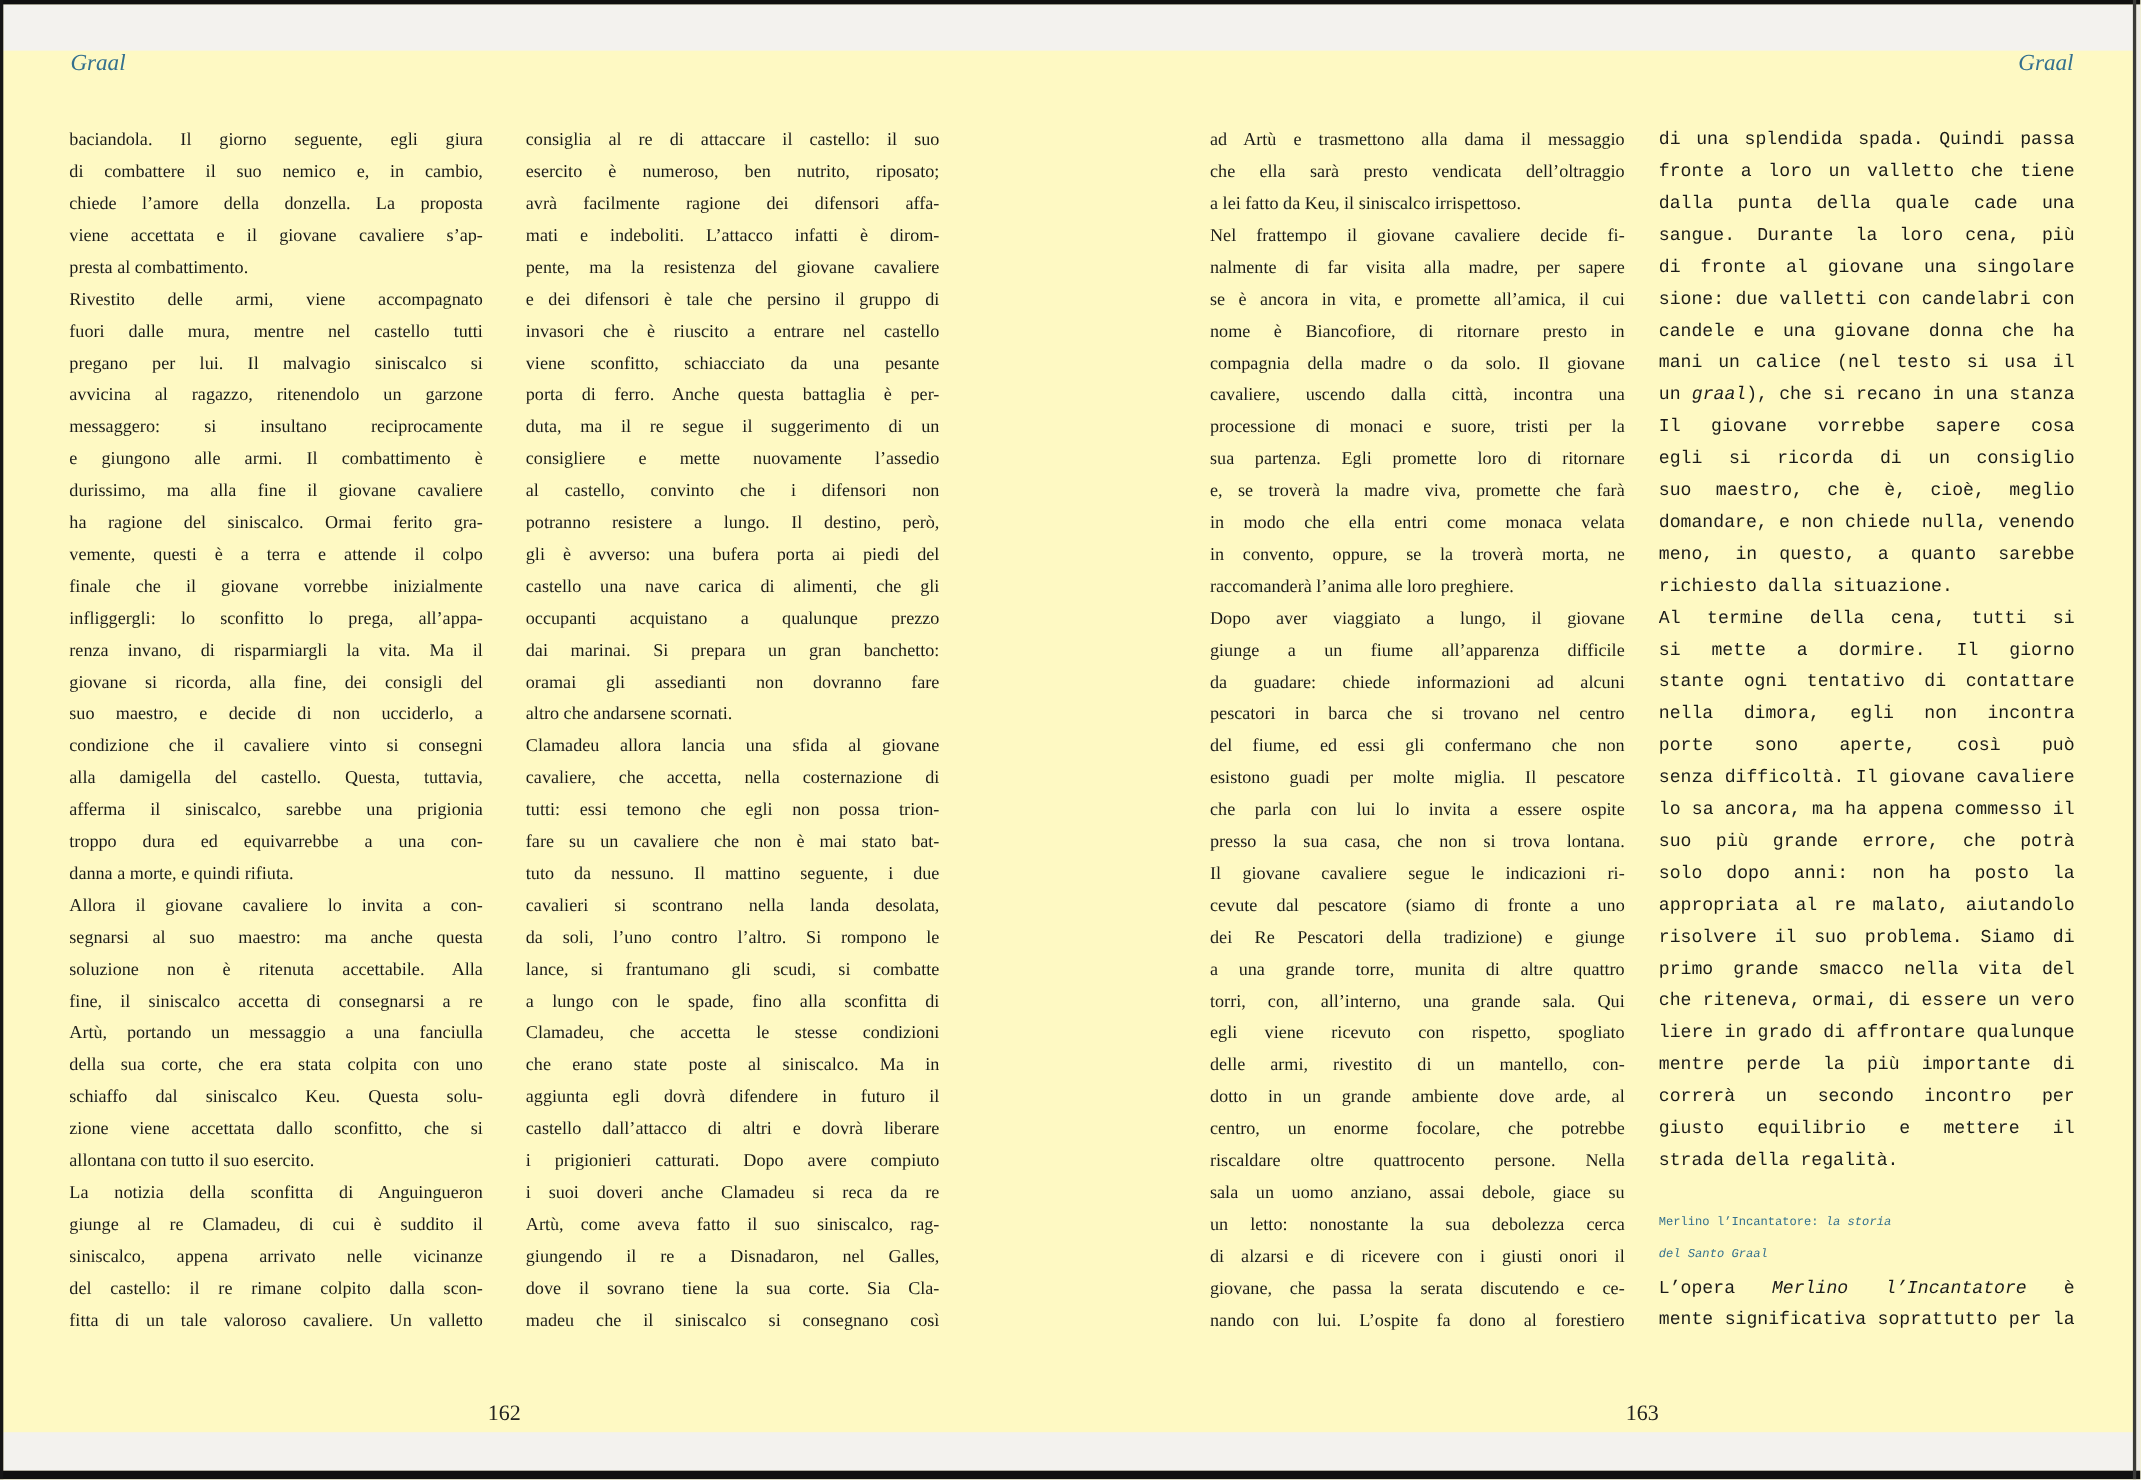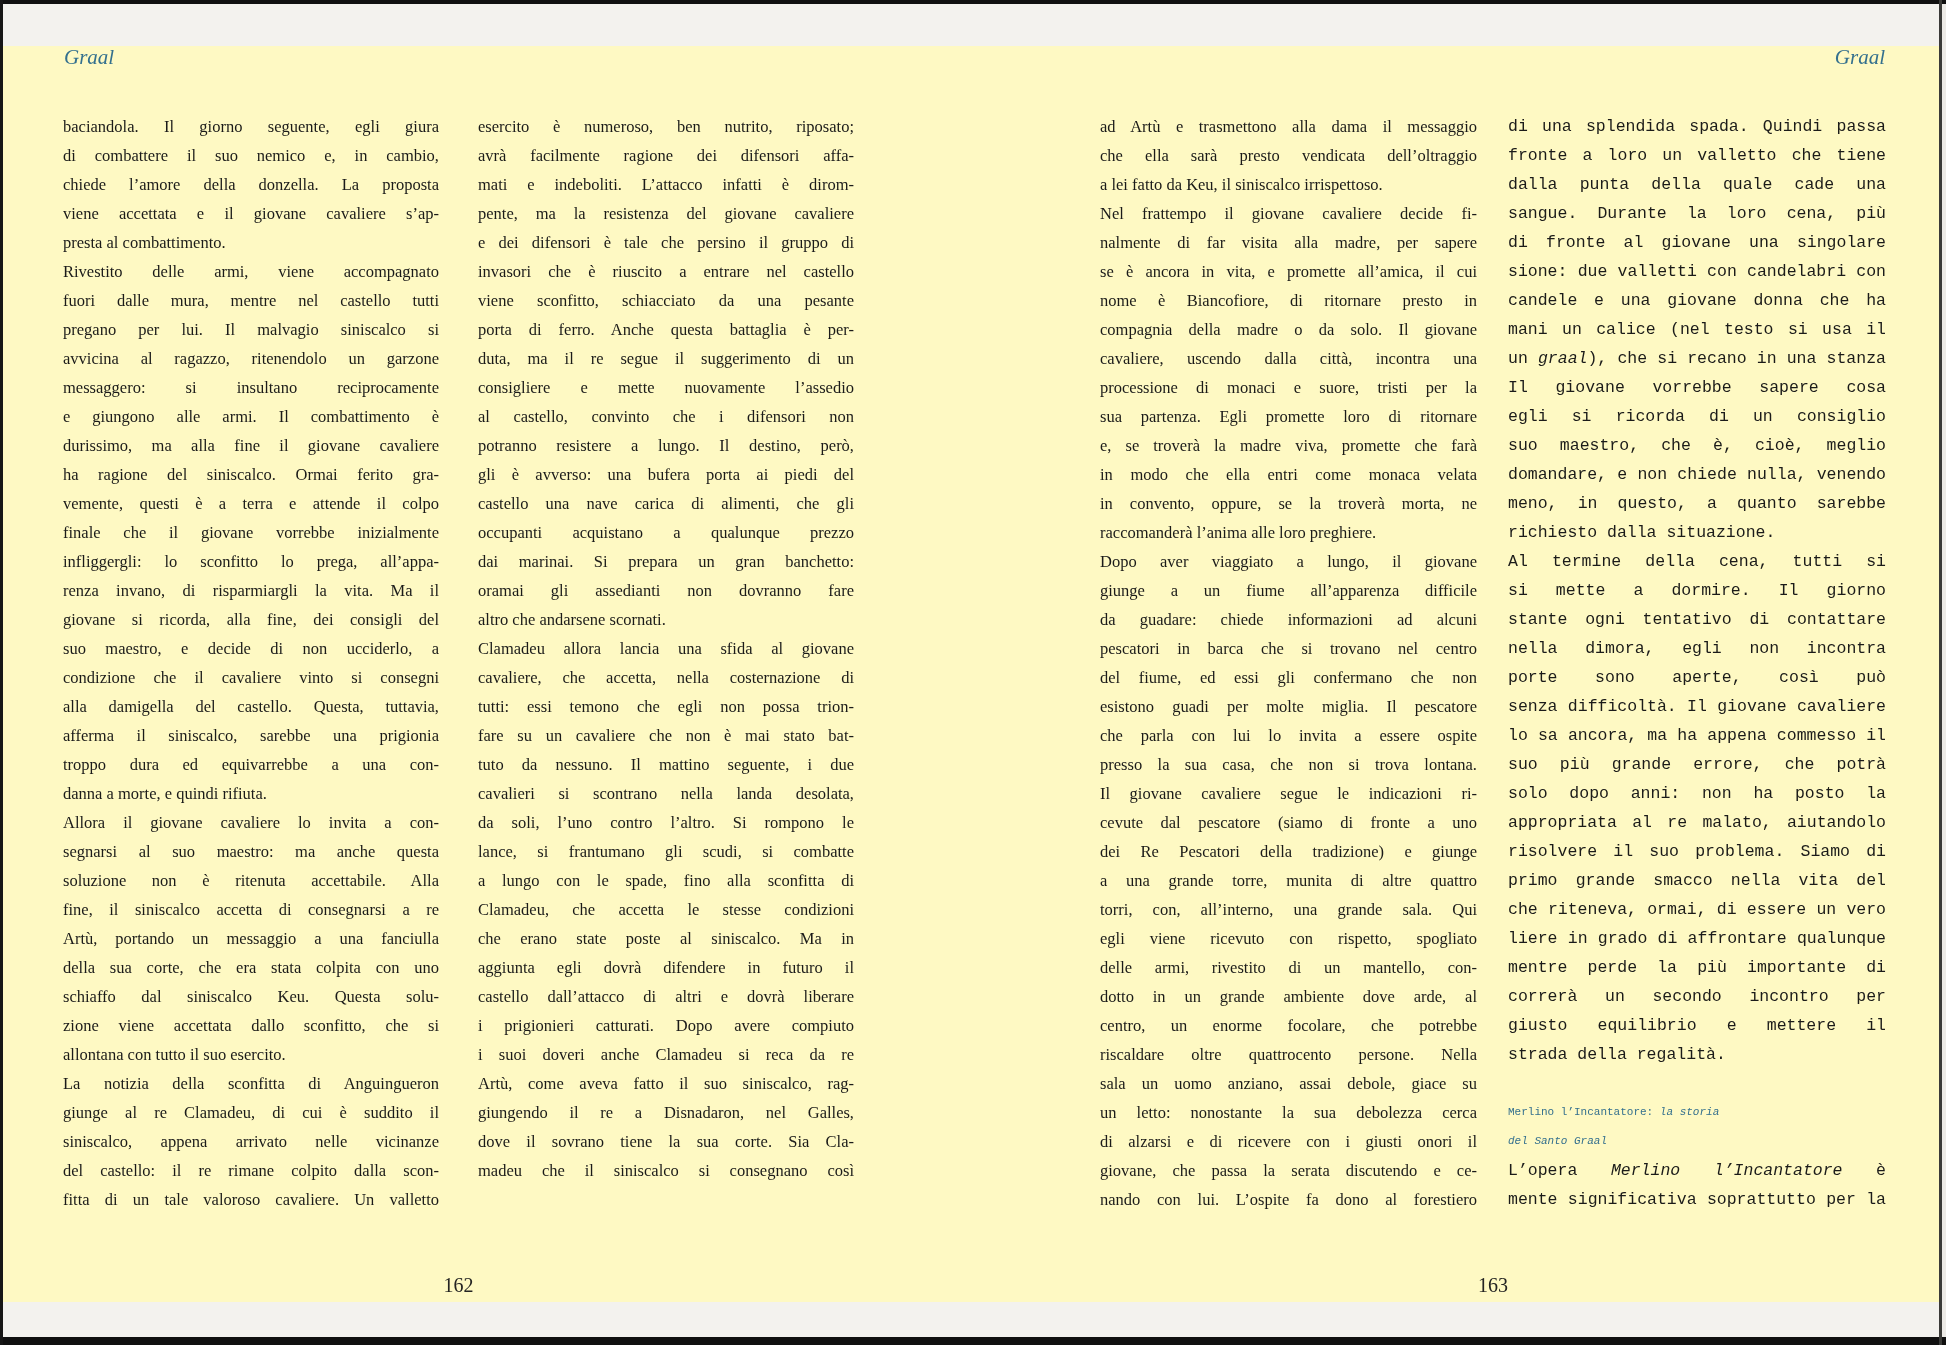--- a/index.html
+++ b/index.html
@@ -114,20 +114,21 @@
       <div class="par">
         <div class="line">La notizia della sconfitta di Anguingueron</div>
         <div class="line">giunge al re Clamadeu, di cui è suddito il</div>
         <div class="line">siniscalco, appena arrivato nelle vicinanze</div>
         <div class="line">del castello: il re rimane colpito dalla scon-</div>
         <div class="line">fitta di un tale valoroso cavaliere. Un valletto</div>
       </div>
     </div>
   <div class="col" id="col2">
       <div class="par">
+        <div class="line">consiglia al re di attaccare il castello: il suo</div>
         <div class="line">esercito è numeroso, ben nutrito, riposato;</div>
         <div class="line">avrà facilmente ragione dei difensori affa-</div>
         <div class="line">mati e indeboliti. L’attacco infatti è dirom-</div>
         <div class="line">pente, ma la resistenza del giovane cavaliere</div>
         <div class="line">e dei difensori è tale che persino il gruppo di</div>
         <div class="line">invasori che è riuscito a entrare nel castello</div>
         <div class="line">viene sconfitto, schiacciato da una pesante</div>
         <div class="line">porta di ferro. Anche questa battaglia è per-</div>
         <div class="line">duta, ma il re segue il suggerimento di un</div>
         <div class="line">consigliere e mette nuovamente l’assedio</div>

